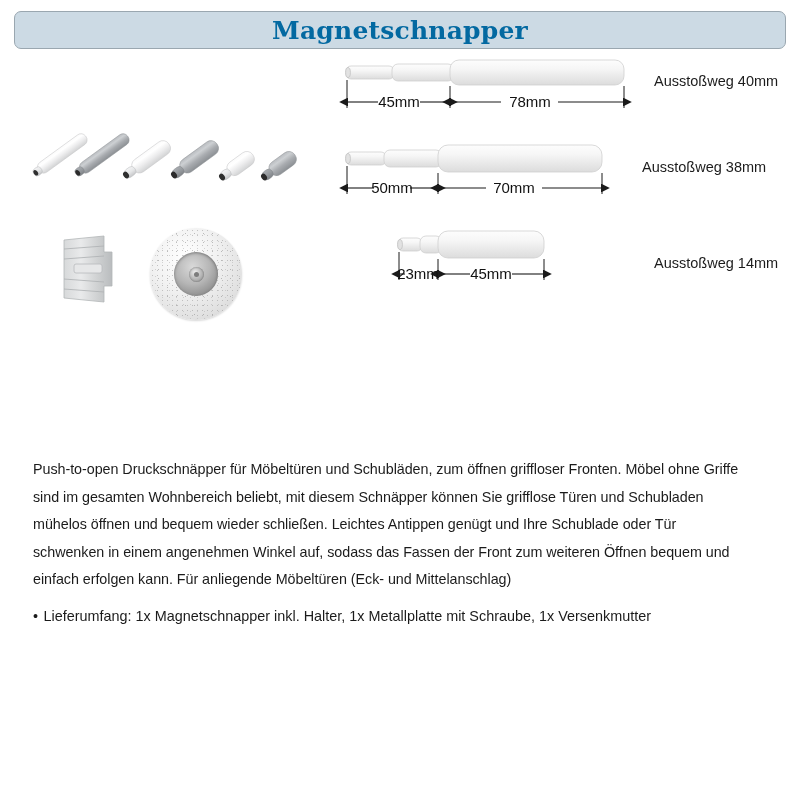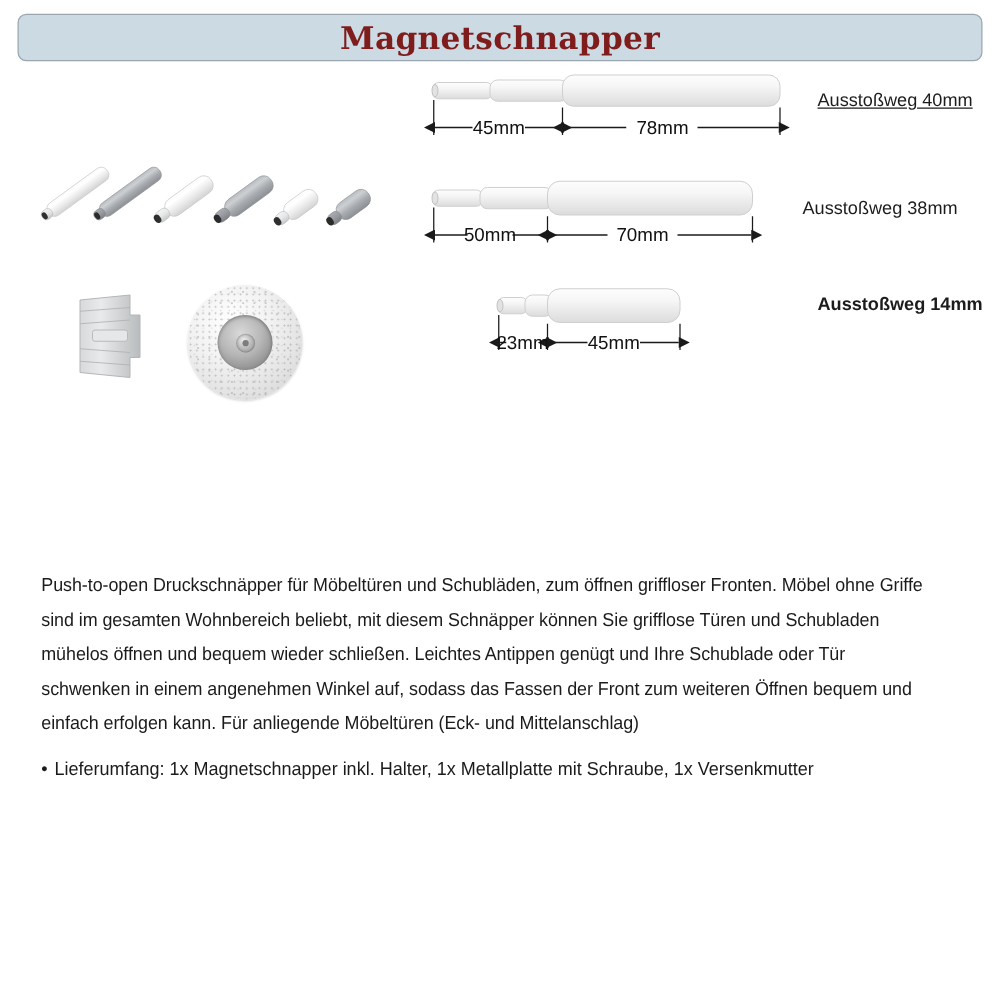--- a/index.html
+++ b/index.html
@@ -31,21 +31,21 @@
     box-sizing: border-box;
     display: flex;
     align-items: center;
     justify-content: center;
   }
   .header-title {
     font-family: "DejaVu Serif", serif;
     font-weight: bold;
     font-size: 25px;
     letter-spacing: 0.2px;
-    color: #7f1d1d;
+    color: #0369a1;
     line-height: 1;
     white-space: nowrap;
   }
 
   
   .photo-cylinders {
     position: absolute;
     left: 22px;
     top: 96px;
     width: 300px;
@@ -326,21 +326,21 @@
       </g>
       <g stroke="#1a1a1a" stroke-width="1.1">
         <line x1="14" y1="46" x2="44" y2="46" marker-start="url(#arrL)"></line>
         <line x1="86" y1="46" x2="115" y2="46" marker-end="url(#arrR)"></line>
         <line x1="117" y1="46" x2="167" y2="46" marker-start="url(#arrL)"></line>
         <line x1="224" y1="46" x2="289" y2="46" marker-end="url(#arrR)"></line>
       </g>
       <text x="65" y="51" font-family="Liberation Sans, sans-serif" font-size="15" fill="#111" text-anchor="middle">45mm</text>
       <text x="196" y="51" font-family="Liberation Sans, sans-serif" font-size="15" fill="#111" text-anchor="middle">78mm</text>
     </svg>
-    <div class="drawing-label" style="left:320px; top:18px;text-decoration:underline;">Ausstoßweg 40mm</div>
+    <div class="drawing-label" style="left:320px; top:18px;">Ausstoßweg 40mm</div>
   </div>
 
   <div class="drawing-row" style="top:86px;">
     <svg width="320" height="62" viewBox="0 0 320 62">
       <rect x="12" y="10" width="40" height="13" rx="5" fill="url(#pinA)" stroke="#cfcfcf" stroke-width="0.8"></rect>
       <rect x="50" y="8" width="58" height="17" rx="6" fill="url(#pinA)" stroke="#cfcfcf" stroke-width="0.8"></rect>
       <rect x="104" y="3" width="164" height="27" rx="10" fill="url(#pinA)" stroke="#cfcfcf" stroke-width="0.8"></rect>
       <ellipse cx="14" cy="16.5" rx="2.4" ry="5" fill="#e2e2e2" stroke="#bdbdbd" stroke-width="0.7"></ellipse>
       <g stroke="#1a1a1a" stroke-width="1">
         <line x1="13" y1="24" x2="13" y2="52"></line>
@@ -374,21 +374,21 @@
         <g stroke="#1a1a1a" stroke-width="1.1">
           <line x1="14" y1="46" x2="19" y2="46" marker-start="url(#arrL)"></line>
           <line x1="46" y1="46" x2="51" y2="46" marker-end="url(#arrR)"></line>
           <line x1="53" y1="46" x2="84" y2="46" marker-start="url(#arrL)"></line>
           <line x1="126" y1="46" x2="157" y2="46" marker-end="url(#arrR)"></line>
         </g>
         <text x="32" y="51" font-family="Liberation Sans, sans-serif" font-size="15" fill="#111" text-anchor="middle">23mm</text>
         <text x="105" y="51" font-family="Liberation Sans, sans-serif" font-size="15" fill="#111" text-anchor="middle">45mm</text>
       </g>
     </svg>
-    <div class="drawing-label" style="left:320px; top:9px;font-weight:bold;">Ausstoßweg 14mm</div>
+    <div class="drawing-label" style="left:320px; top:28px;">Ausstoßweg 14mm</div>
   </div>
 </div>
 
 <div class="spec-list">
 </div>
 
 <div class="description">Push-to-open Druckschnäpper für Möbeltüren und Schubläden, zum öffnen griffloser Fronten. Möbel ohne Griffe sind im gesamten Wohnbereich beliebt, mit diesem Schnäpper können Sie grifflose Türen und Schubladen mühelos öffnen und bequem wieder schließen. Leichtes Antippen genügt und Ihre Schublade oder Tür schwenken in einem angenehmen Winkel auf, sodass das Fassen der Front zum weiteren Öffnen bequem und einfach erfolgen kann. Für anliegende Möbeltüren (Eck- und Mittelanschlag)</div>
 
 <div class="delivery">
   <span class="bullet">•</span><span>Lieferumfang: 1x Magnetschnapper inkl. Halter, 1x Metallplatte mit Schraube, 1x Versenkmutter</span>

